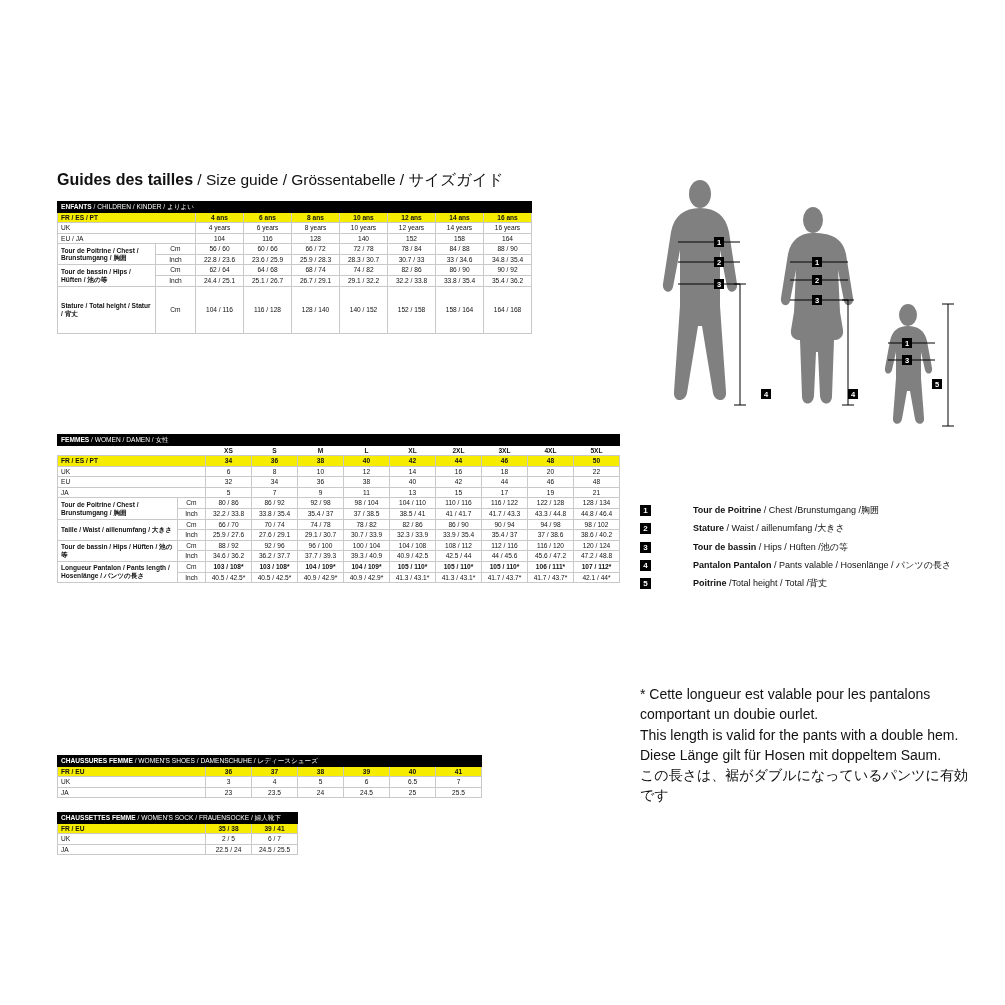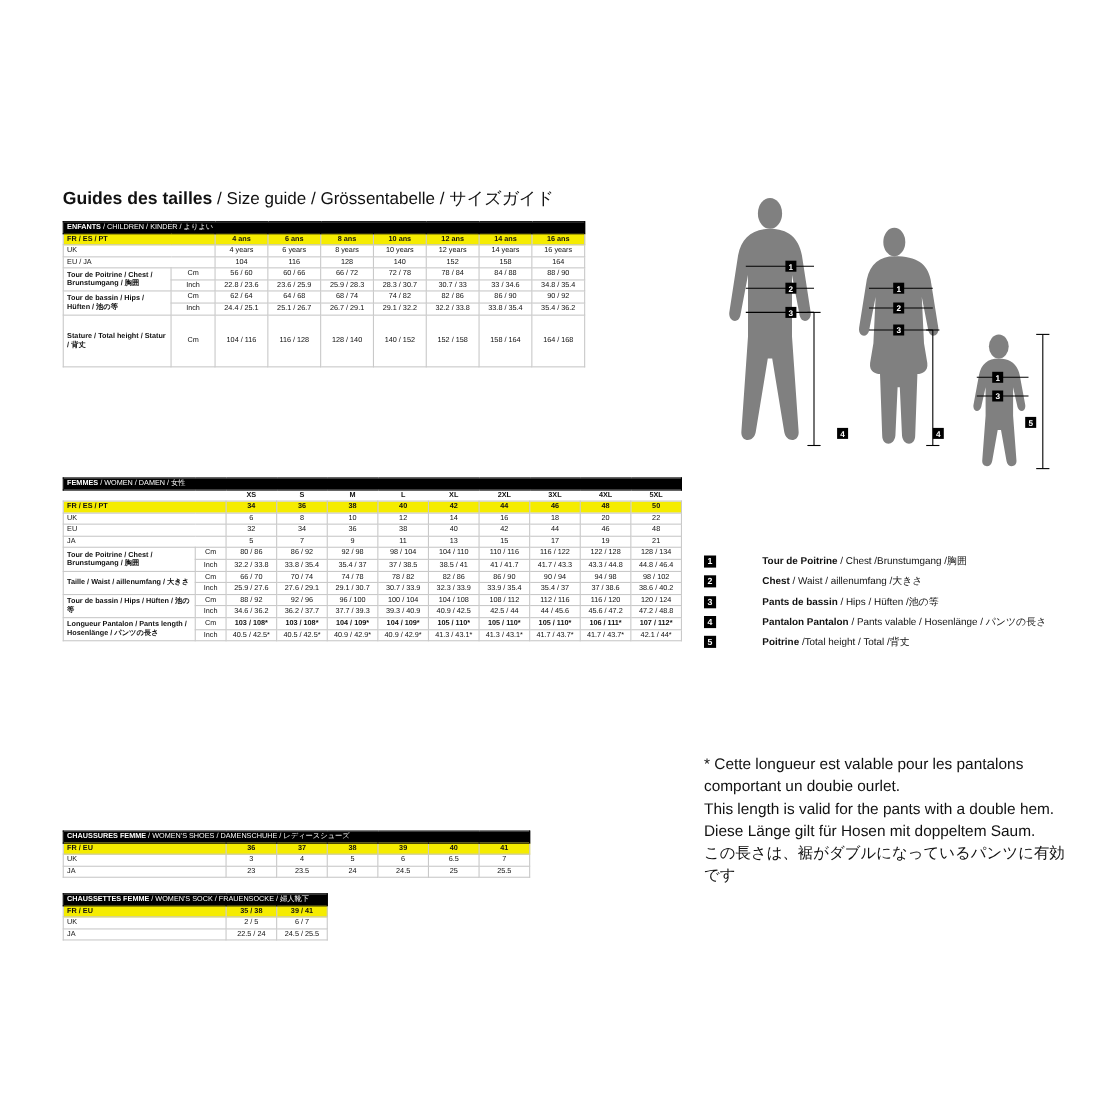--- a/index.html
+++ b/index.html
@@ -478,25 +478,25 @@
     <div class="fignum" style="left:302px;top:199px">5</div>
   </div>
 
   <div class="legend">
     <div class="row">
       <span class="num">1</span>
       <span class="txt"><b>Tour de Poitrine</b><span> / Chest /Brunstumgang /胸囲</span></span>
     </div>
     <div class="row">
       <span class="num">2</span>
-      <span class="txt"><b>Chest</b><span> / Waist / aillenumfang /大きさ</span></span>
+      <span class="txt"><b>Stature</b><span> / Waist / aillenumfang /大きさ</span></span>
     </div>
     <div class="row">
       <span class="num">3</span>
-      <span class="txt"><b>Pants de bassin</b><span> / Hips / Hüften /池の等</span></span>
+      <span class="txt"><b>Tour de bassin</b><span> / Hips / Hüften /池の等</span></span>
     </div>
     <div class="row">
       <span class="num">4</span>
       <span class="txt"><b>Pantalon Pantalon</b><span> / Pants valable / Hosenlänge / パンツの長さ</span></span>
     </div>
     <div class="row">
       <span class="num">5</span>
       <span class="txt"><b>Poitrine</b><span> /Total height / Total /背丈</span></span>
     </div>
   </div>

